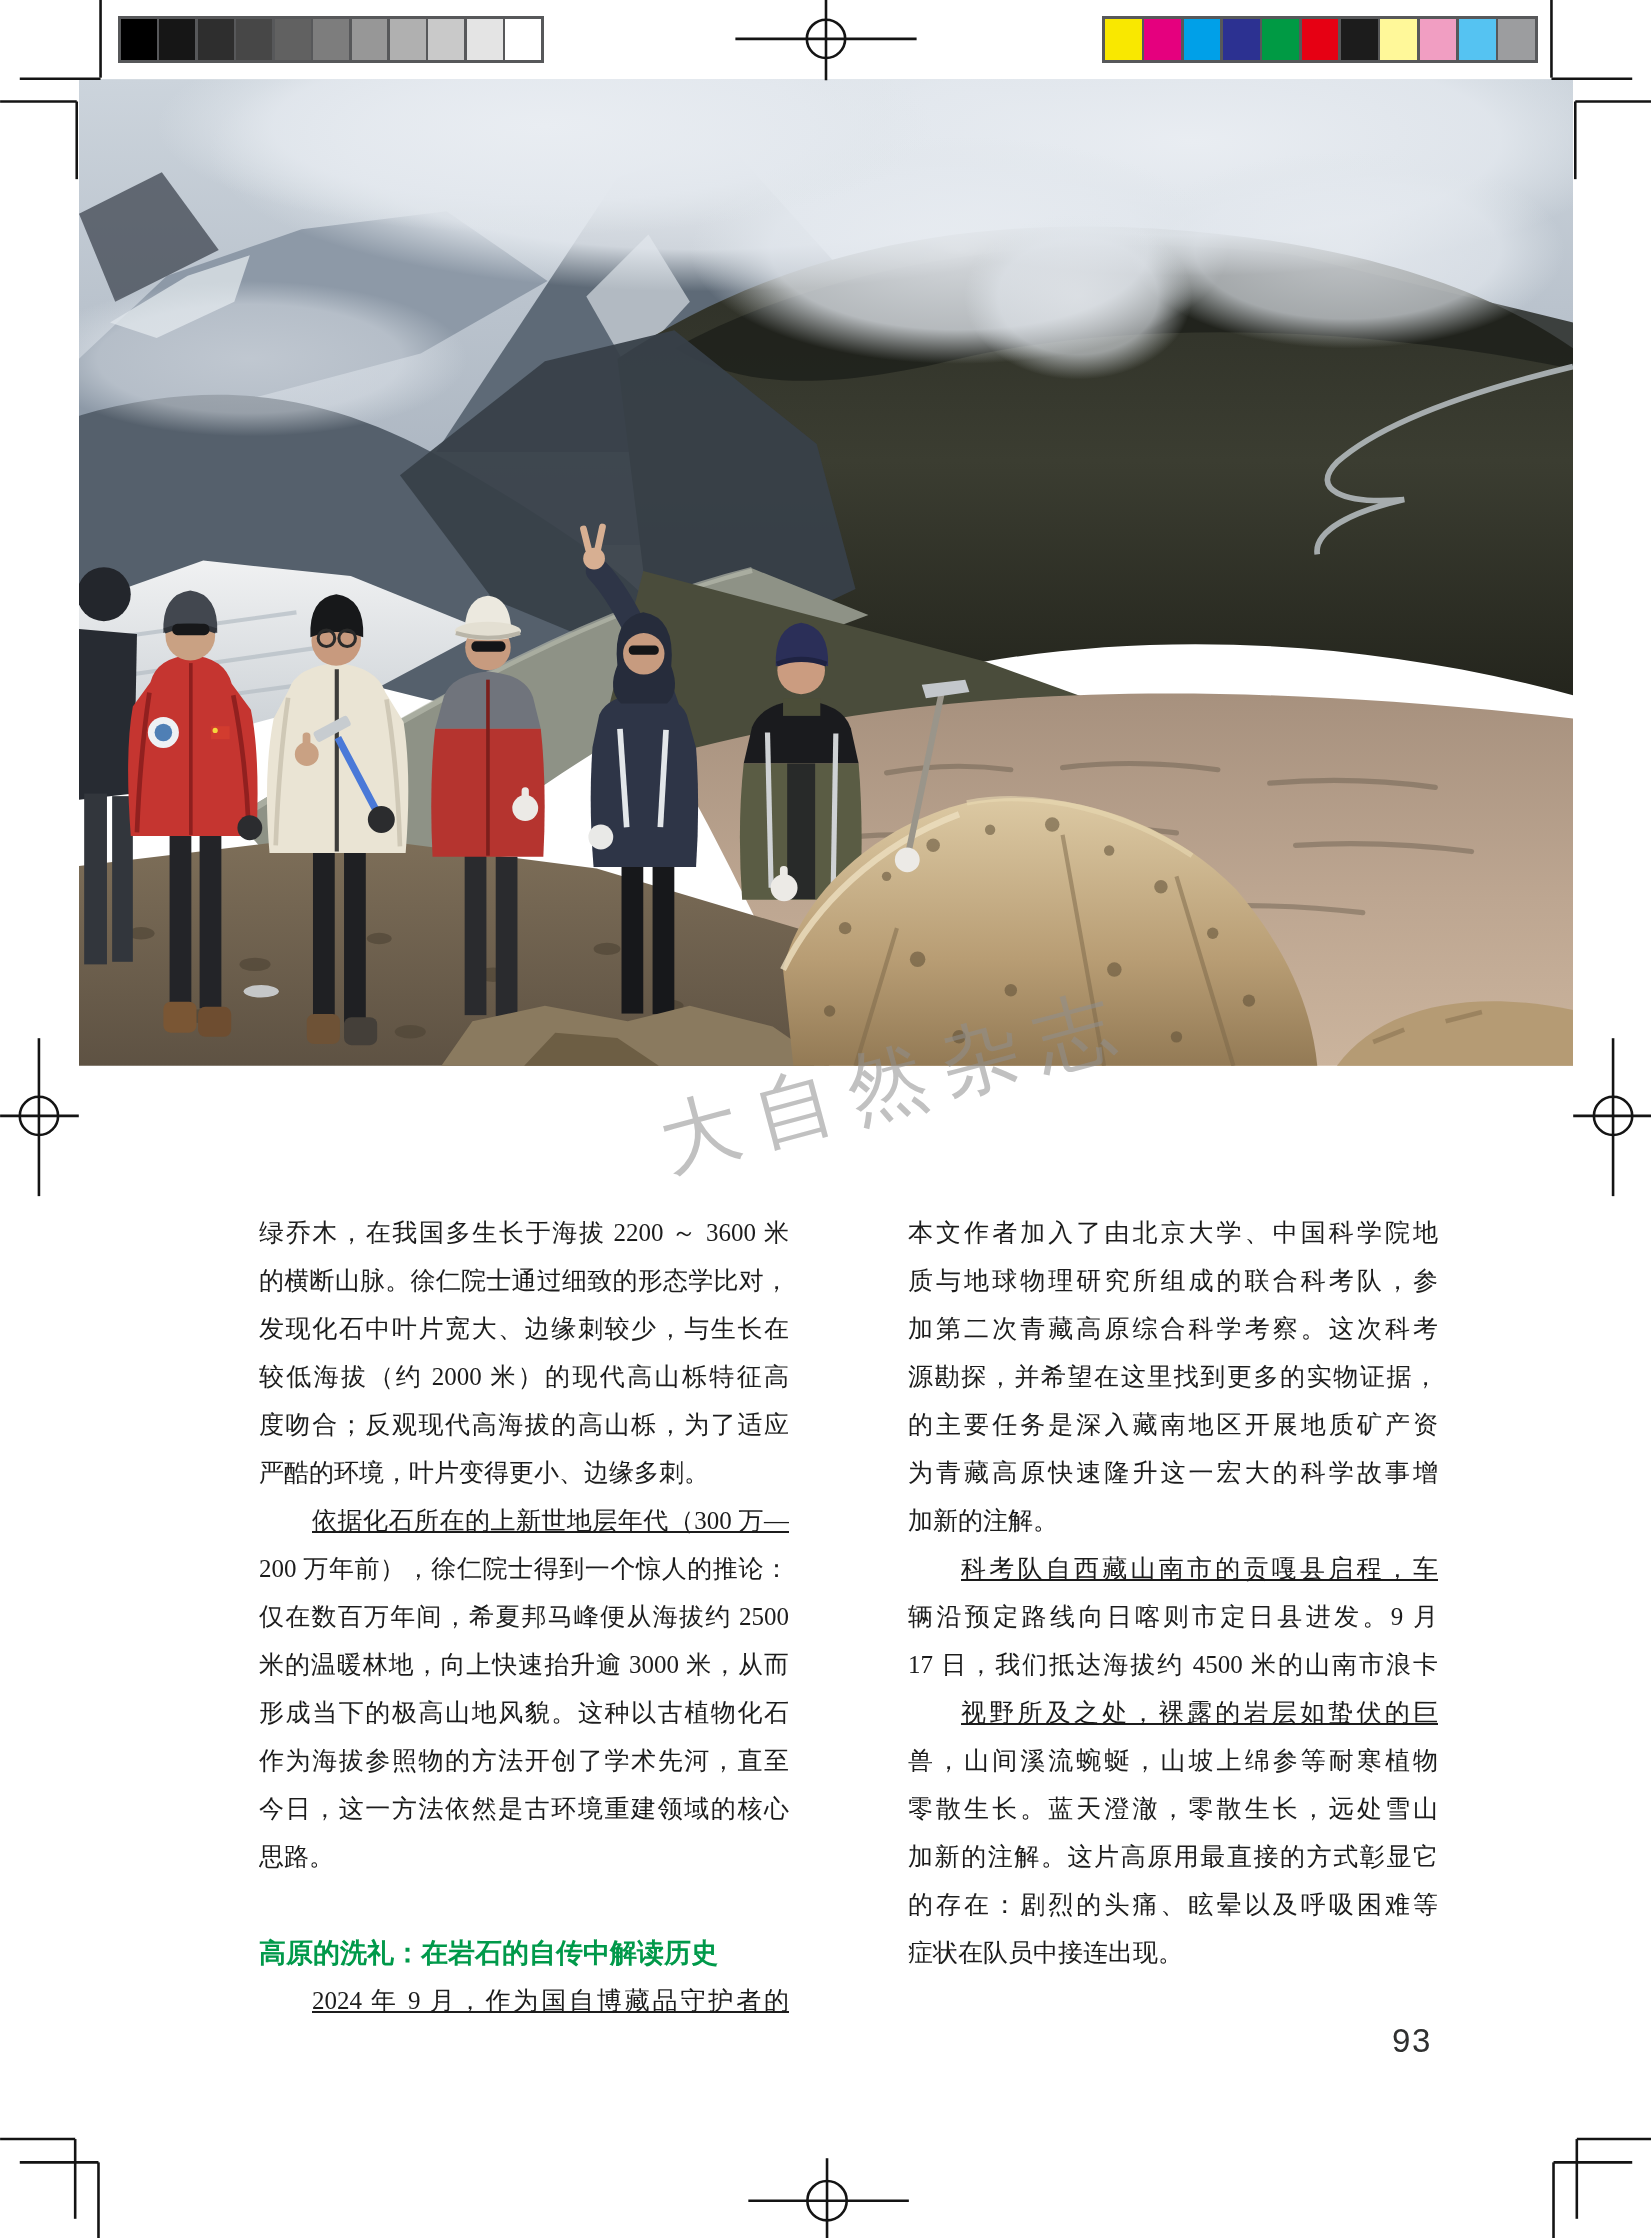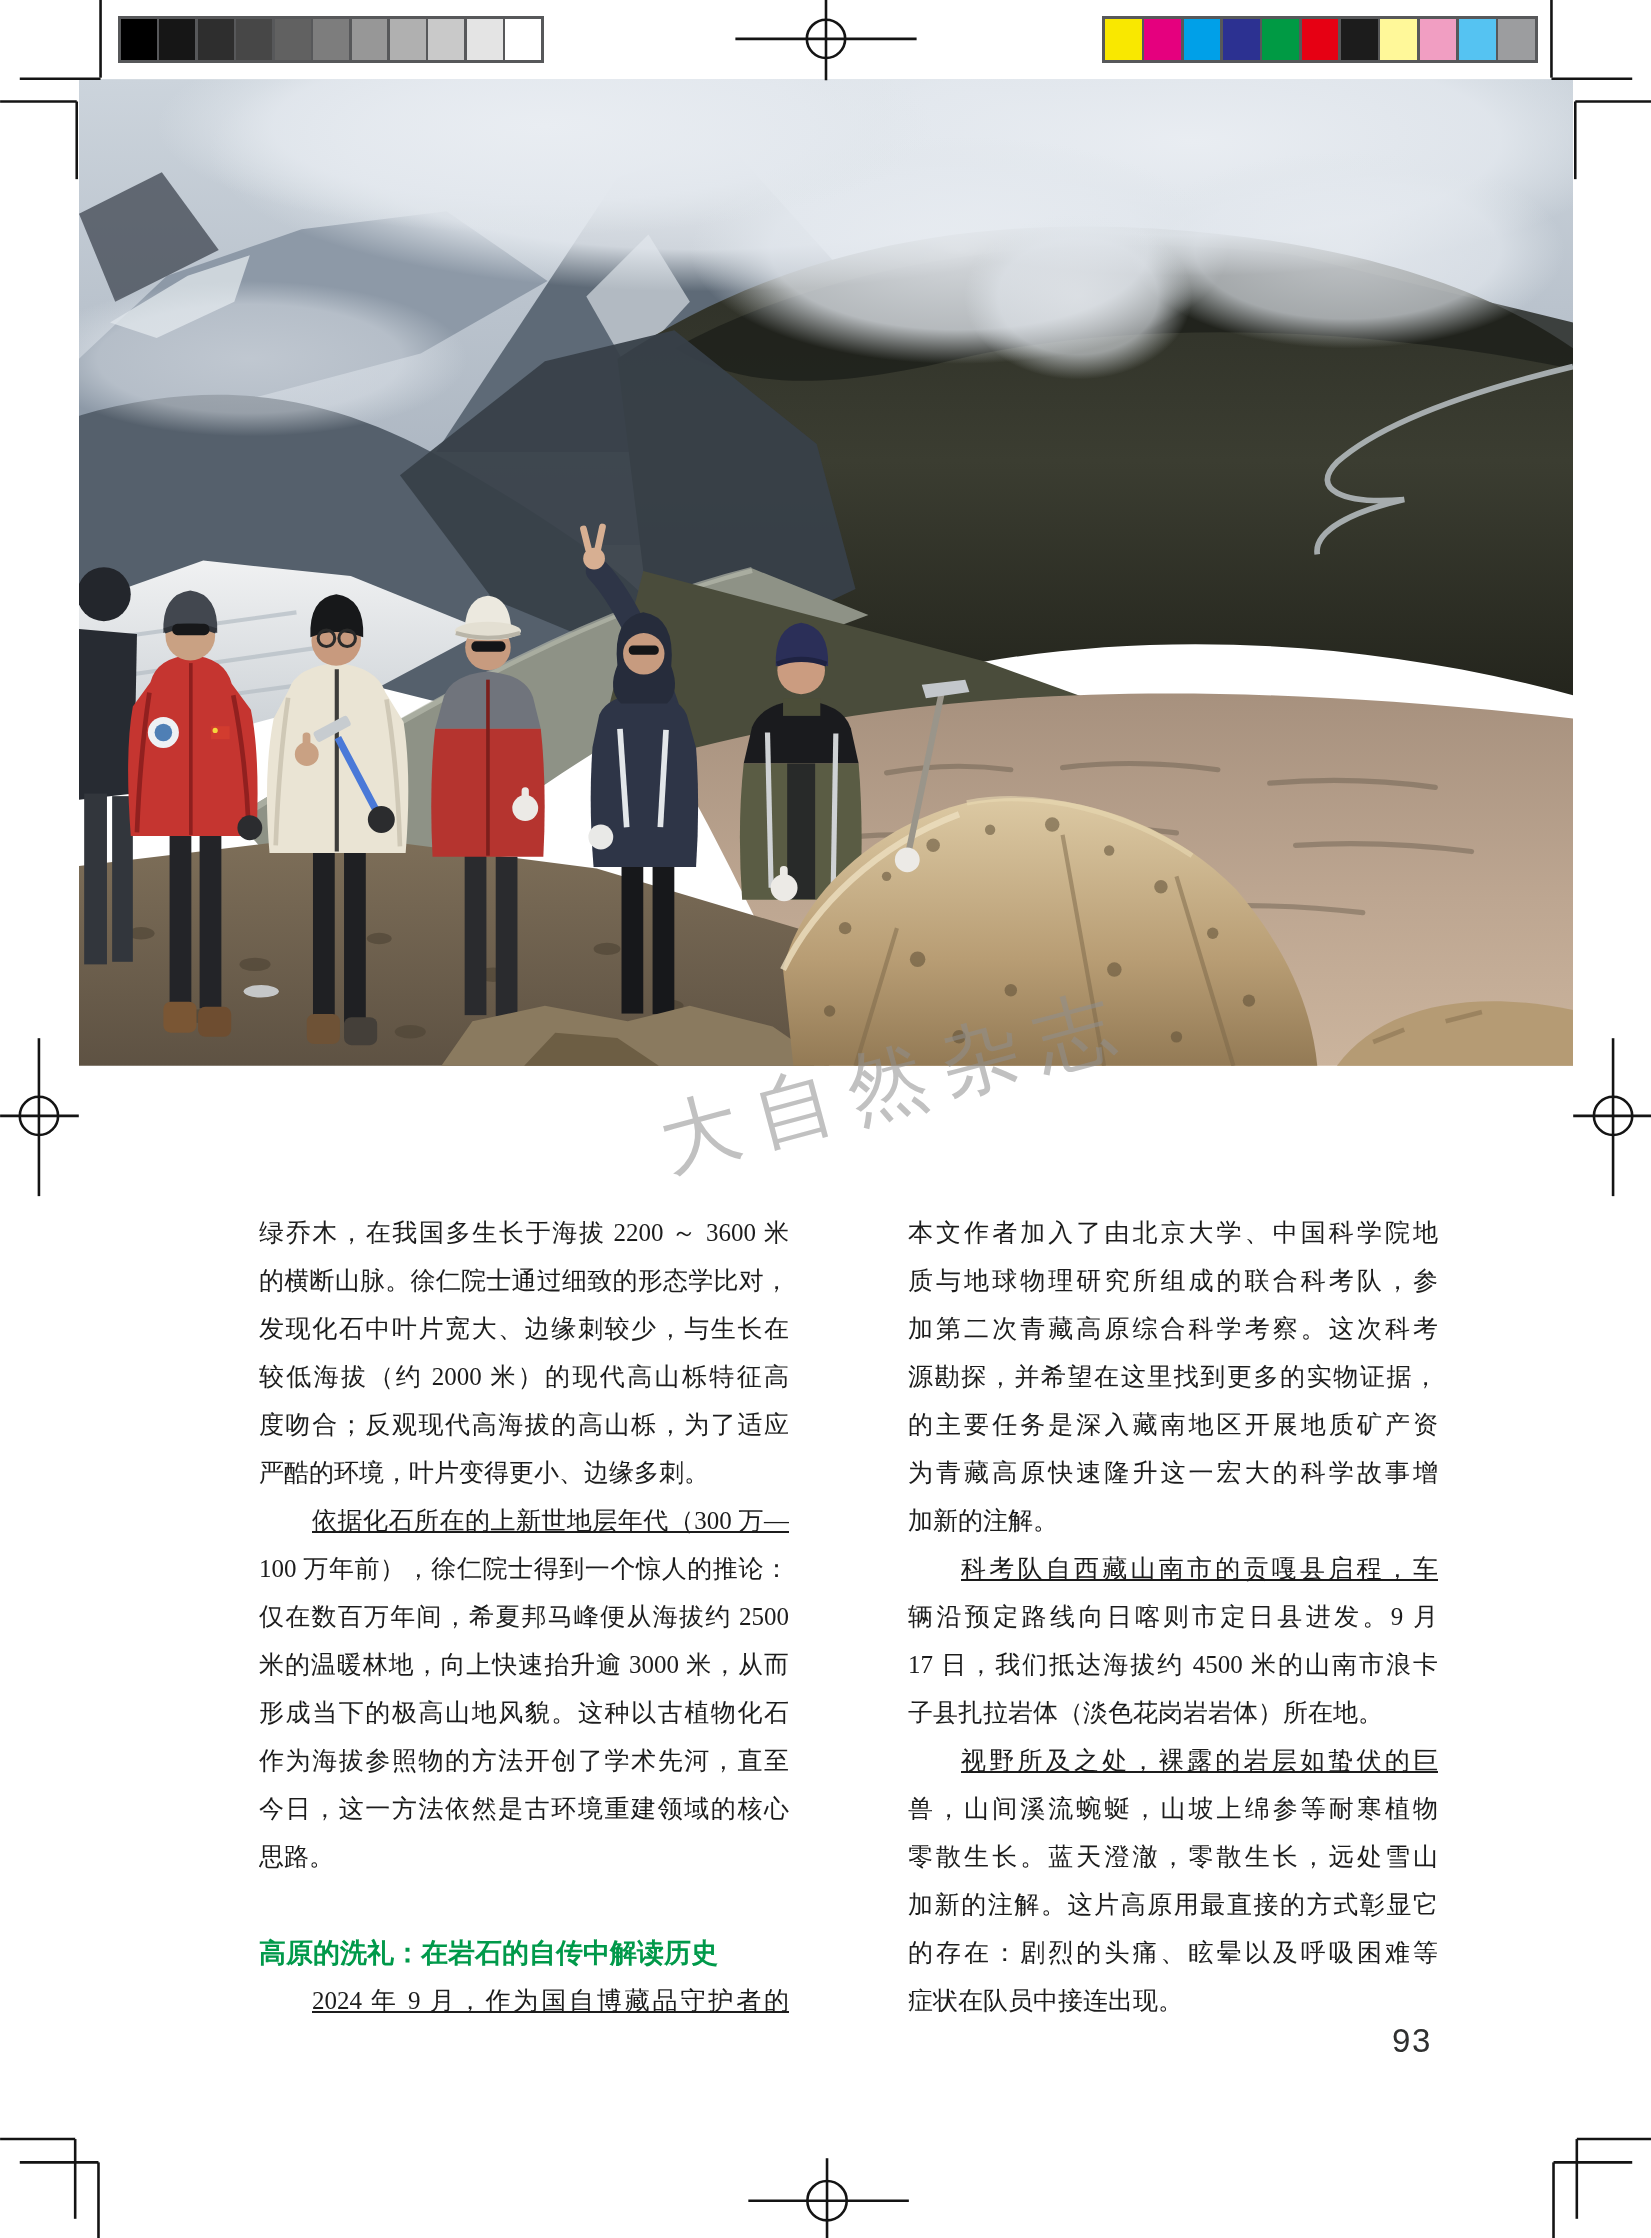--- a/index.html
+++ b/index.html
@@ -332,21 +332,21 @@
   <div class="watermark">大自然杂志</div>
 
   <div id="col-left" class="col">
       <div class="tline">绿乔木，在我国多生长于海拔 2200 ～ 3600 米</div>
       <div class="tline">的横断山脉。徐仁院士通过细致的形态学比对，</div>
       <div class="tline">发现化石中叶片宽大、边缘刺较少，与生长在</div>
       <div class="tline">较低海拔（约 2000 米）的现代高山栎特征高</div>
       <div class="tline">度吻合；反观现代高海拔的高山栎，为了适应</div>
       <div class="tline end">严酷的环境，叶片变得更小、边缘多刺。</div>
       <div class="tline indent">依据化石所在的上新世地层年代（300 万—</div>
-      <div class="tline">100 万年前），徐仁院士得到一个惊人的推论：</div>
+      <div class="tline">200 万年前），徐仁院士得到一个惊人的推论：</div>
       <div class="tline">仅在数百万年间，希夏邦马峰便从海拔约 2500</div>
       <div class="tline">米的温暖林地，向上快速抬升逾 3000 米，从而</div>
       <div class="tline">形成当下的极高山地风貌。这种以古植物化石</div>
       <div class="tline">作为海拔参照物的方法开创了学术先河，直至</div>
       <div class="tline">今日，这一方法依然是古环境重建领域的核心</div>
       <div class="tline end">思路。</div>
       <div class="tline end empty"></div>
       <div class="tline end heading" style="color: rgb(0, 153, 74);">高原的洗礼：在岩石的自传中解读历史</div>
       <div class="tline indent">2024 年 9 月，作为国自博藏品守护者的</div>
     </div>
@@ -354,21 +354,20 @@
       <div class="tline">本文作者加入了由北京大学、中国科学院地</div>
       <div class="tline">质与地球物理研究所组成的联合科考队，参</div>
       <div class="tline">加第二次青藏高原综合科学考察。这次科考</div>
       <div class="tline">源勘探，并希望在这里找到更多的实物证据，</div>
       <div class="tline">的主要任务是深入藏南地区开展地质矿产资</div>
       <div class="tline">为青藏高原快速隆升这一宏大的科学故事增</div>
       <div class="tline end">加新的注解。</div>
       <div class="tline indent">科考队自西藏山南市的贡嘎县启程，车</div>
       <div class="tline">辆沿预定路线向日喀则市定日县进发。9 月</div>
       <div class="tline">17 日，我们抵达海拔约 4500 米的山南市浪卡</div>
-      <div class="tline end">子县扎拉岩体（淡色花岗岩岩体）所在地。</div>
       <div class="tline indent">视野所及之处，裸露的岩层如蛰伏的巨</div>
       <div class="tline">兽，山间溪流蜿蜒，山坡上绵参等耐寒植物</div>
       <div class="tline">零散生长。蓝天澄澈，零散生长，远处雪山</div>
       <div class="tline">加新的注解。这片高原用最直接的方式彰显它</div>
       <div class="tline">的存在：剧烈的头痛、眩晕以及呼吸困难等</div>
       <div class="tline end">症状在队员中接连出现。</div>
     </div>
 
   <div class="pagenum">93</div>
 

